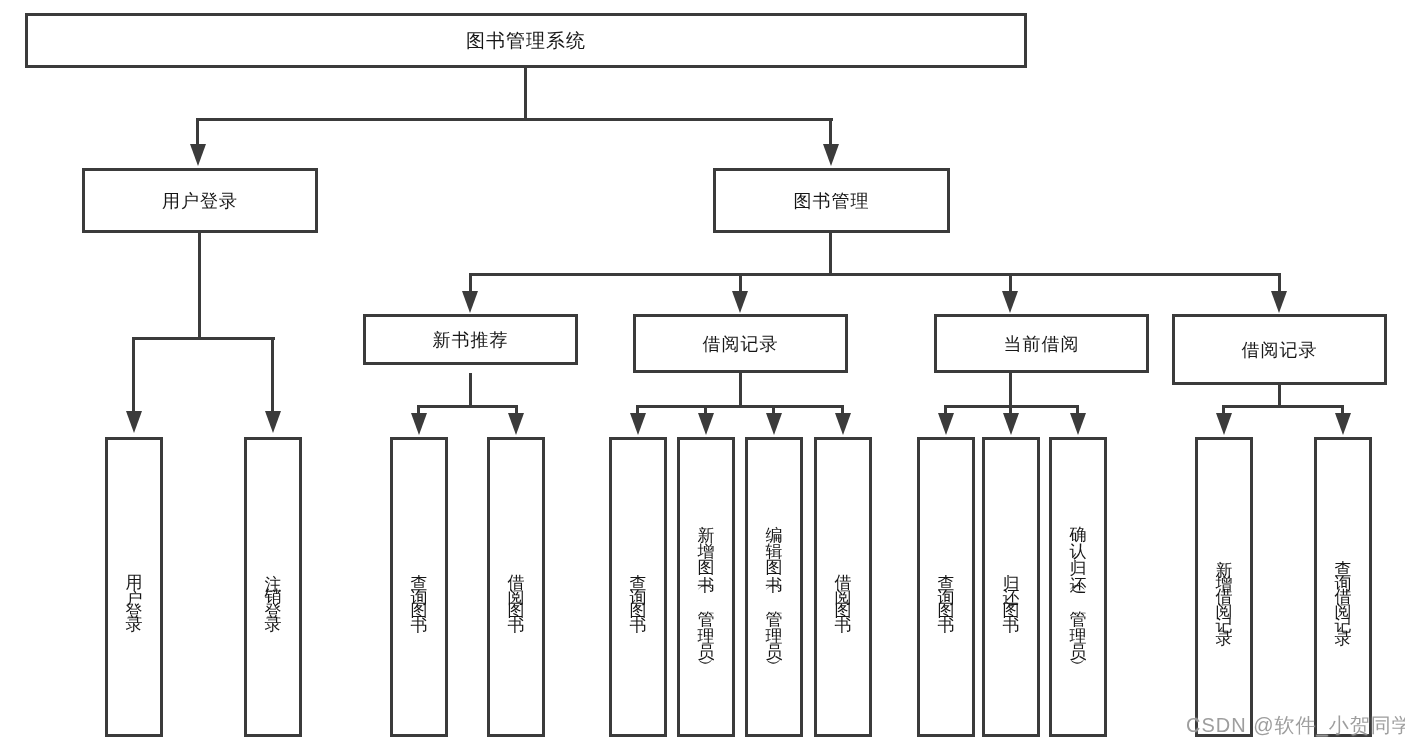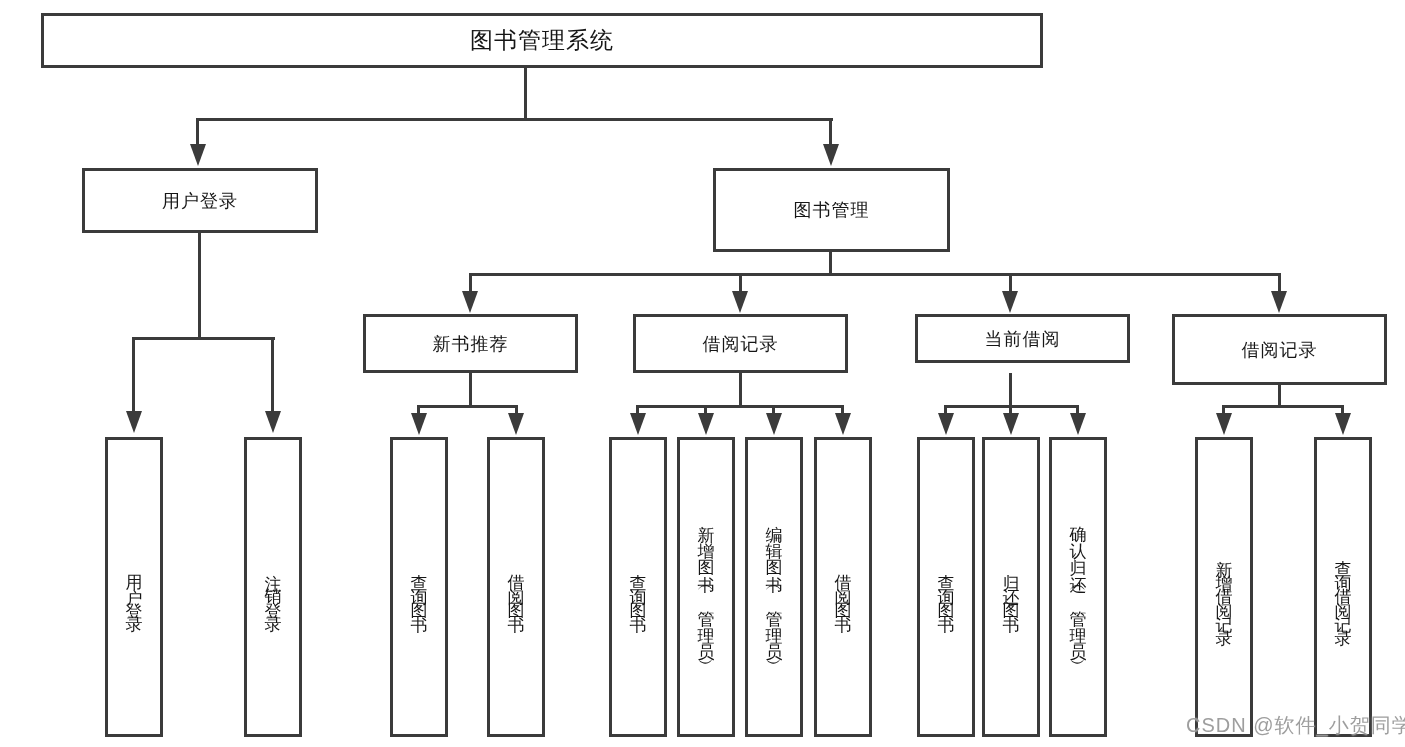--- a/index.html
+++ b/index.html
@@ -17,21 +17,21 @@
     border:3px solid #3b3b3b;
     color:#161616;
     display:flex;
     align-items:center;
     justify-content:center;
     font-size:18px;
     letter-spacing:1px;
     text-align:center;
     z-index:2;
   }
-  .rootbox{font-size:23px;margin-left:16px;}
+  .rootbox{font-size:19px;}
   .vbox{
     writing-mode:vertical-rl;
     text-orientation:mixed;
     font-size:17px;
     letter-spacing:14px;
     line-height:1;
     padding-top:4px;
   }
   .vlong{letter-spacing:17px;padding-top:2px;}
   .vline,.hline{position:absolute;background:#3b3b3b;z-index:1;}
@@ -64,43 +64,43 @@
   <div class="box rootbox" style="left:25px;top:13px;width:1002px;height:55px">图书管理系统</div>
 
   <div class="vline" style="left:524px;top:68px;height:50px"></div>
   <div class="hline" style="left:197px;top:118px;width:636px"></div>
   <div class="vline" style="left:196px;top:118px;height:28px"></div>
   <div class="arrow" style="left:190px;top:144px"></div>
   <div class="vline" style="left:829px;top:118px;height:28px"></div>
   <div class="arrow" style="left:823px;top:144px"></div>
 
   <div class="box" style="left:82px;top:168px;width:236px;height:65px">用户登录</div>
-  <div class="box" style="left:713px;top:168px;width:237px;height:84px">图书管理</div>
+  <div class="box" style="left:713px;top:168px;width:237px;height:65px">图书管理</div>
 
   <div class="vline" style="left:198px;top:233px;height:104px"></div>
   <div class="hline" style="left:132px;top:337px;width:143px"></div>
   <div class="vline" style="left:132px;top:337px;height:74px"></div>
   <div class="arrow" style="left:126px;top:411px"></div>
   <div class="vline" style="left:271px;top:337px;height:74px"></div>
   <div class="arrow" style="left:265px;top:411px"></div>
 
   <div class="vline" style="left:829px;top:233px;height:40px"></div>
   <div class="hline" style="left:469px;top:273px;width:812px"></div>
   <div class="vline" style="left:469px;top:273px;height:19px"></div>
   <div class="arrow" style="left:462px;top:291px"></div>
   <div class="vline" style="left:739px;top:273px;height:19px"></div>
   <div class="arrow" style="left:732px;top:291px"></div>
   <div class="vline" style="left:1009px;top:273px;height:19px"></div>
   <div class="arrow" style="left:1002px;top:291px"></div>
   <div class="vline" style="left:1278px;top:273px;height:19px"></div>
   <div class="arrow" style="left:1271px;top:291px"></div>
 
-  <div class="box" style="left:363px;top:314px;width:215px;height:59px">新书推荐</div>
+  <div class="box" style="left:363px;top:314px;width:215px;height:51px">新书推荐</div>
   <div class="box" style="left:633px;top:314px;width:215px;height:59px">借阅记录</div>
-  <div class="box" style="left:915px;top:314px;width:215px;height:49px">当前借阅</div>
+  <div class="box" style="left:934px;top:314px;width:215px;height:59px">当前借阅</div>
   <div class="box" style="left:1172px;top:314px;width:215px;height:71px">借阅记录</div>
 
   <div class="vline" style="left:469px;top:373px;height:32px"></div>
   <div class="hline" style="left:417px;top:405px;width:101px"></div>
   <div class="vline" style="left:417px;top:405px;height:10px"></div>
   <div class="arrow" style="left:411px;top:413px"></div>
   <div class="vline" style="left:515px;top:405px;height:10px"></div>
   <div class="arrow" style="left:508px;top:413px"></div>
 
   <div class="vline" style="left:739px;top:373px;height:32px"></div>

